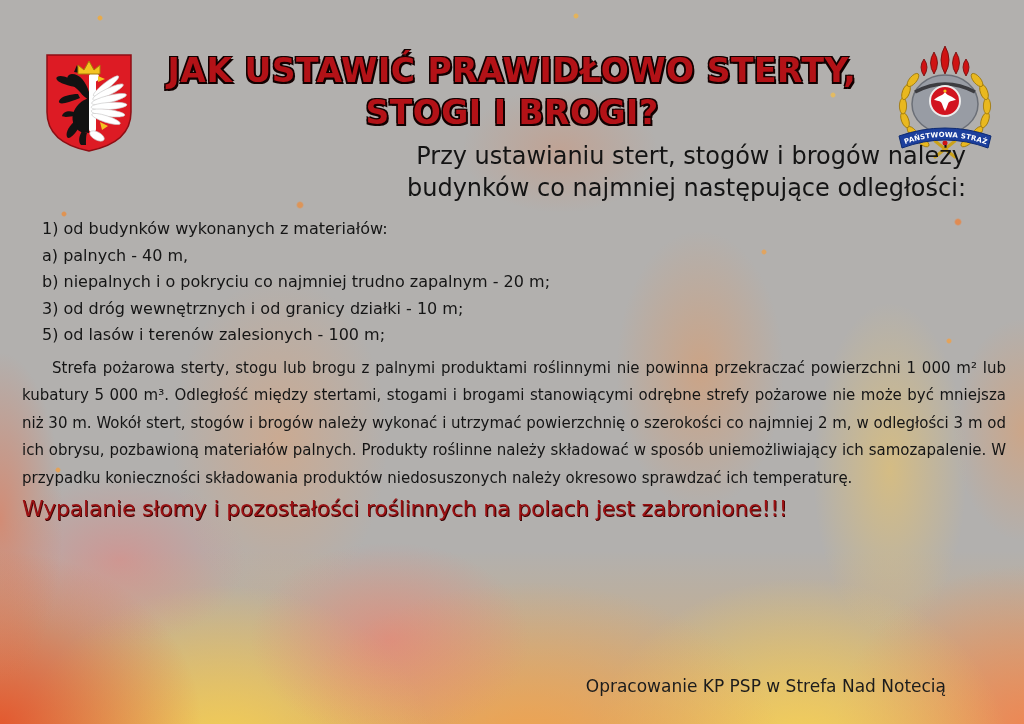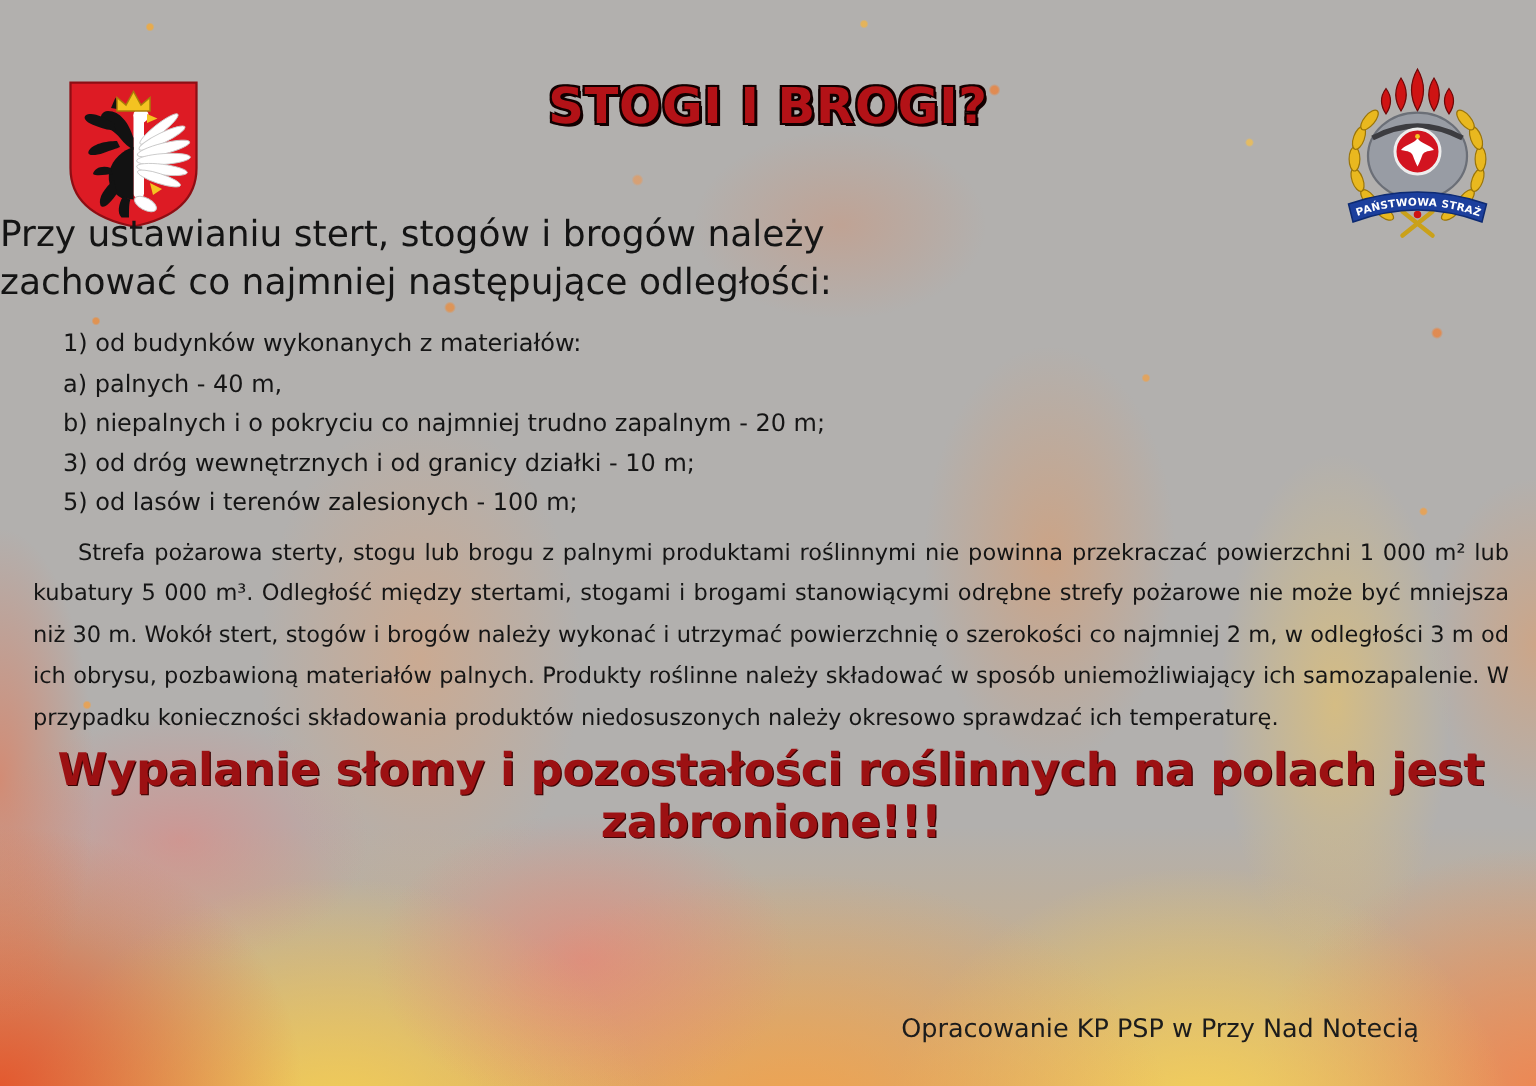--- a/index.html
+++ b/index.html
@@ -47,32 +47,32 @@
     position:absolute;left:150px;right:150px;top:50px;margin:0;
     text-align:center;font-size:33px;font-weight:bold;line-height:1.27;
     color:#b31217;letter-spacing:.5px;
     text-shadow:-1.5px -1.5px 0 #120000, 1.5px -1.5px 0 #120000,
                 -1.5px 1.5px 0 #120000, 2px 2px 0 #120000;
   }
   .title span{display:block;}
 
   .subtitle{
     position:absolute;left:0;right:58px;top:141px;margin:0;
-    text-align:left;font-size:24px;line-height:1.32;color:#141414;
+    text-align:right;font-size:24px;line-height:1.32;color:#141414;
   }
   .subtitle span{display:block;}
 
   .content{position:absolute;left:22px;right:18px;top:216px;color:#151515;}
   .distance-list{list-style:none;margin:0;padding:0 0 0 20px;font-size:16px;line-height:26.5px;}
   .body-paragraph{
     margin:6px 0 0 0;font-size:15px;line-height:27.5px;
     text-align:justify;text-indent:30px;
   }
   .warning{
-    margin:4px 0 0 0;text-align:center;font-size:30px;font-weight:bold;
+    margin:4px 0 0 0;font-size:22px;font-weight:normal;
     color:#9c1113;letter-spacing:-.2px;
     text-shadow:.8px .8px 0 #3a0202;
   }
   .credit{position:absolute;right:78px;bottom:28px;margin:0;font-size:17px;color:#1c1c1c;}
 </style>
 </head>
 <body>
 
 <div class="poster">
 
@@ -139,35 +139,36 @@
     </g>
     <circle cx="52" cy="99" r="2.5" fill="#cf1313"></circle>
     <path d="M6,92 Q52,76 98,92 L95,104 Q52,88 9,104 Z" fill="#1c3f9d" stroke="#0d2a72" stroke-width="1"></path>
     <path id="ribbonTextPath" d="M9,101 Q52,85 95,101" fill="none"></path>
     <text font-size="7" font-weight="bold" fill="#ffffff" letter-spacing="0.2">
       <textPath href="#ribbonTextPath" startOffset="3">PAŃSTWOWA STRAŻ POŻARNA</textPath>
     </text>
   </svg>
 
   <h1 class="title">
+    <span>JAK USTAWIĆ PRAWIDŁOWO STERTY,</span>
     <span>STOGI I BROGI?</span>
   </h1>
 
   <p class="subtitle">
     <span>Przy ustawianiu stert, stogów i brogów należy</span>
-    <span>zachować co najmniej następujące odległości:</span>
+    <span>budynków co najmniej następujące odległości:</span>
   </p>
 
   <main class="content">
     <ul class="distance-list">
       <li>1) od budynków wykonanych z materiałów:</li>
       <li>a) palnych - 40 m,</li>
       <li>b) niepalnych i o pokryciu co najmniej trudno zapalnym - 20 m;</li>
       <li>3) od dróg wewnętrznych i od granicy działki - 10 m;</li>
       <li>5) od lasów i terenów zalesionych - 100 m;</li>
     </ul>
     <p class="body-paragraph">Strefa pożarowa sterty, stogu lub brogu z palnymi produktami roślinnymi nie powinna przekraczać powierzchni 1 000 m² lub kubatury 5 000 m³. Odległość między stertami, stogami i brogami stanowiącymi odrębne strefy pożarowe nie może być mniejsza niż 30 m. Wokół stert, stogów i brogów należy wykonać i utrzymać powierzchnię o szerokości co najmniej 2 m, w odległości 3 m od ich obrysu, pozbawioną materiałów palnych. Produkty roślinne należy składować w sposób uniemożliwiający ich samozapalenie. W przypadku konieczności składowania produktów niedosuszonych należy okresowo sprawdzać ich temperaturę.</p>
     <p class="warning">Wypalanie słomy i pozostałości roślinnych na polach jest zabronione!!!</p>
   </main>
 
-  <p class="credit">Opracowanie KP PSP w Przy Nad Notecią</p>
+  <p class="credit">Opracowanie KP PSP w Strefa Nad Notecią</p>
 
 </div>
 
 </body></html>

